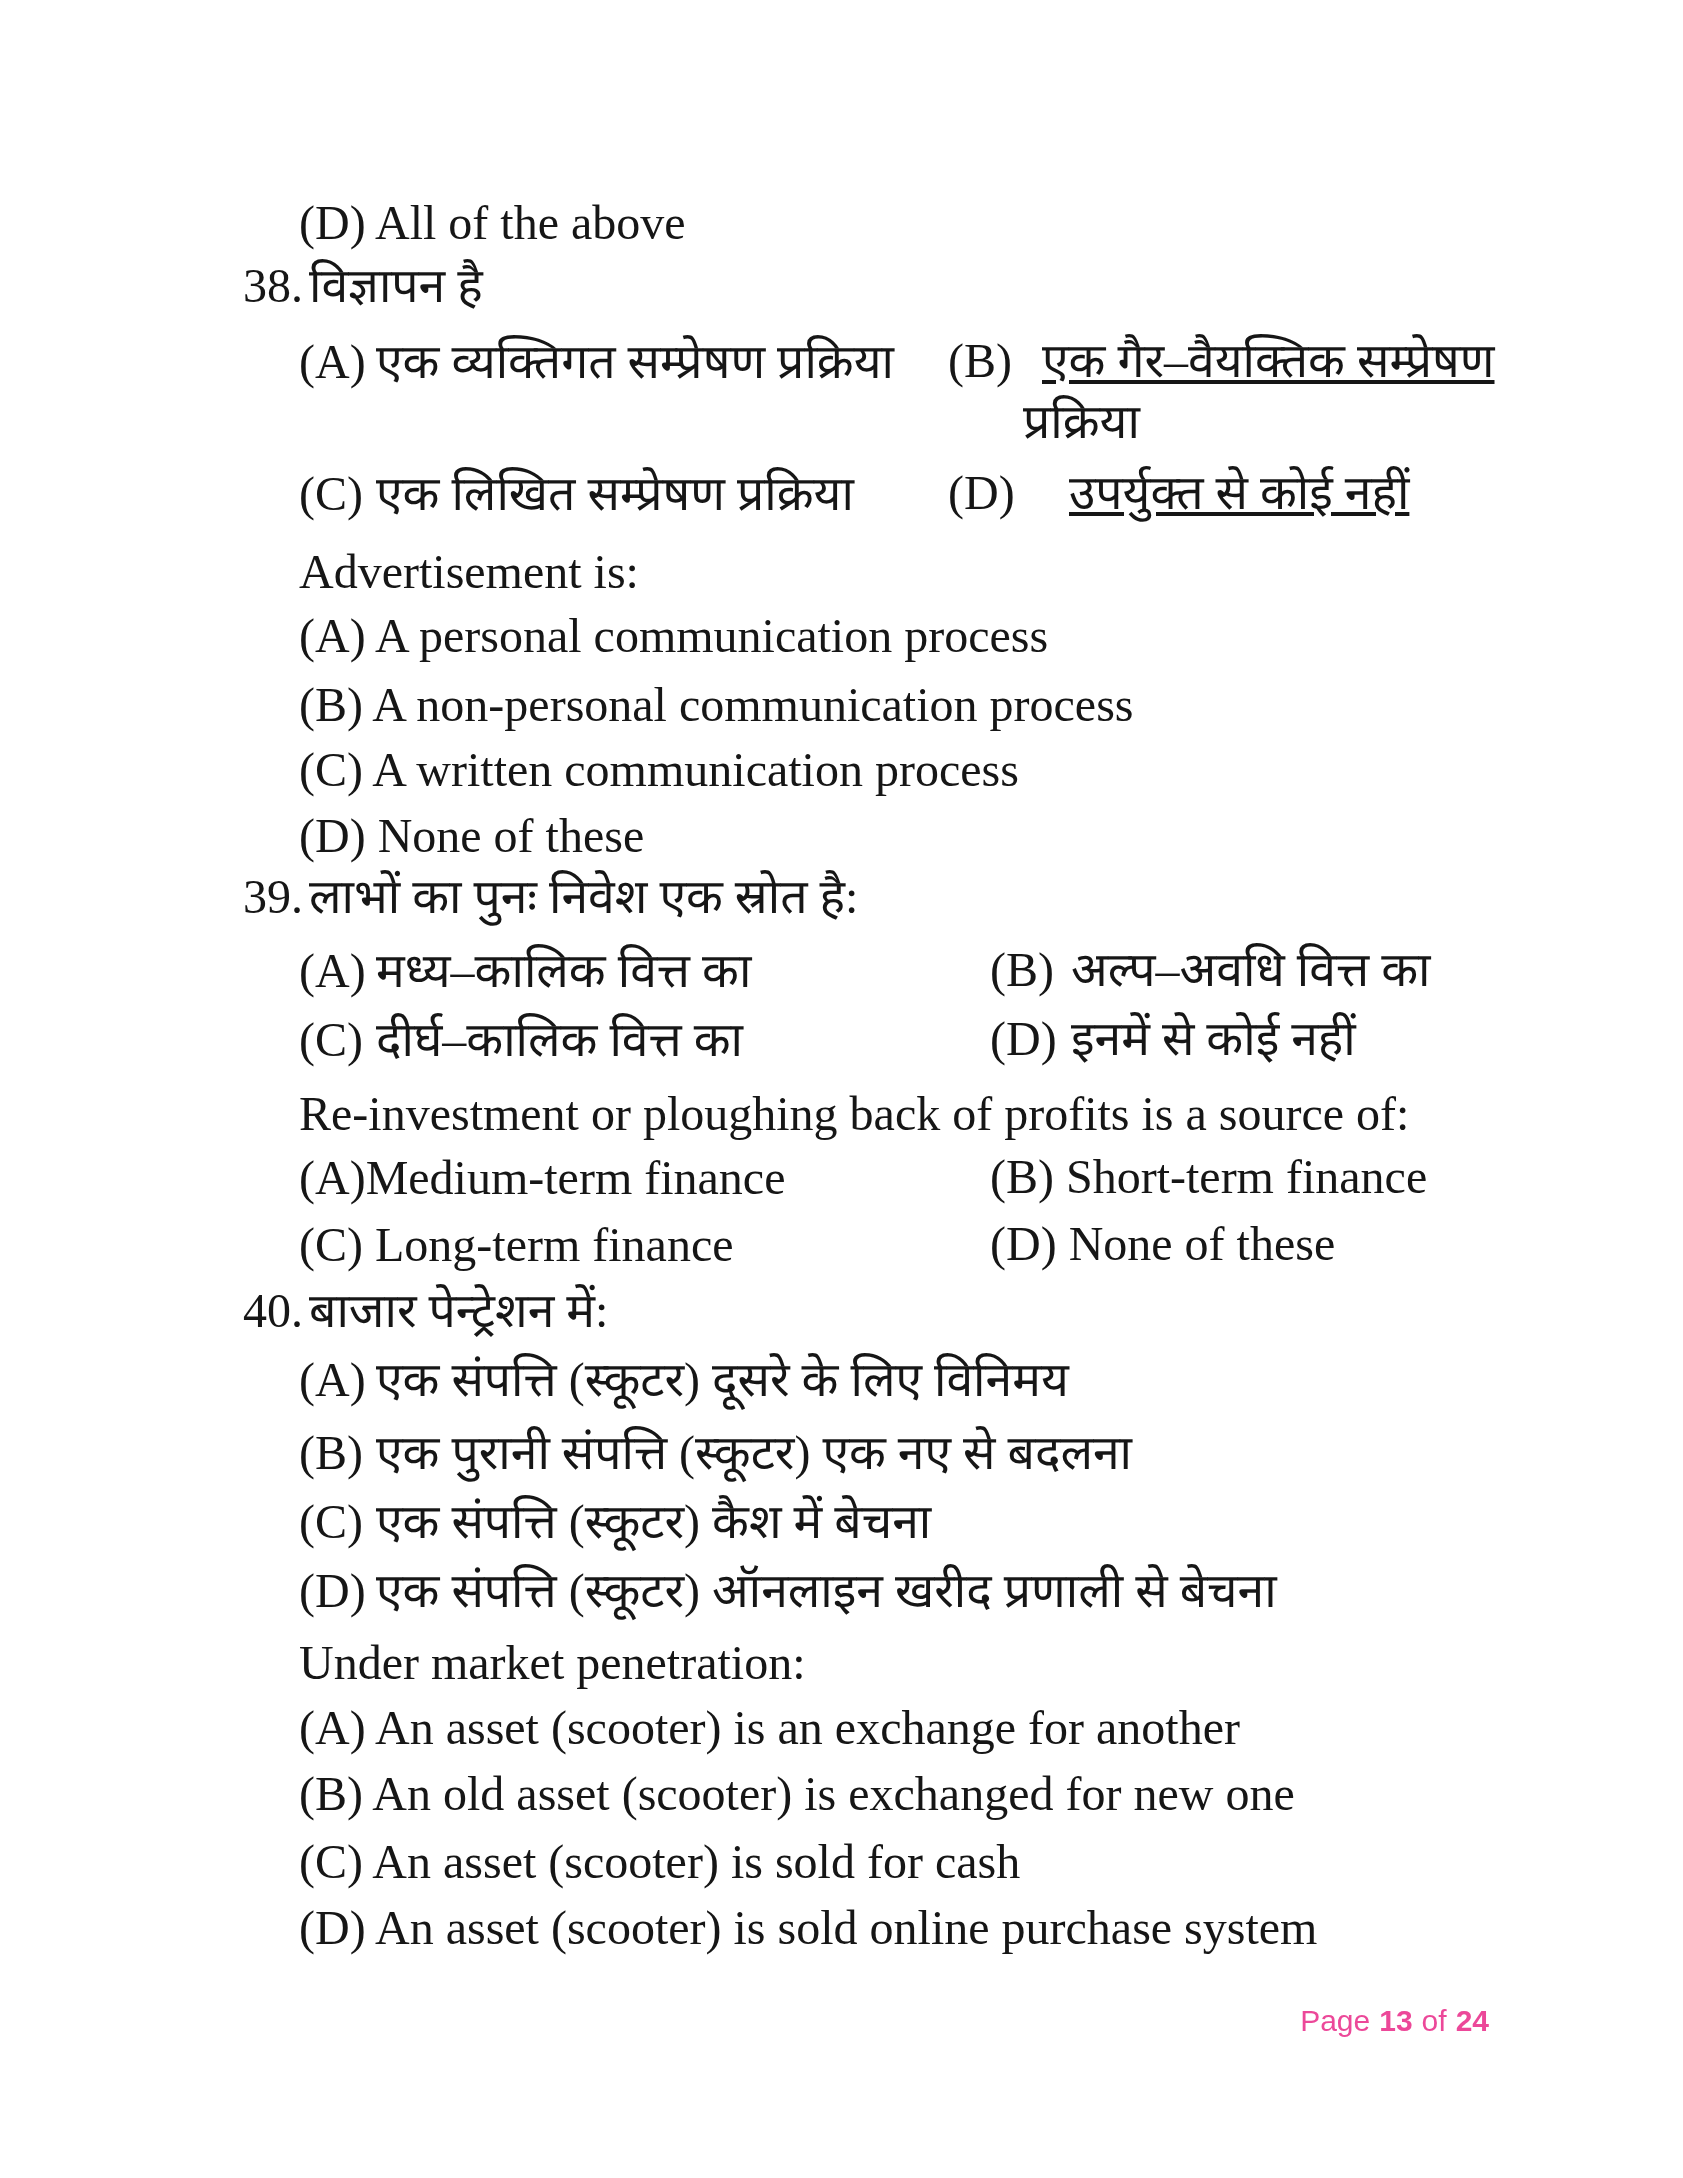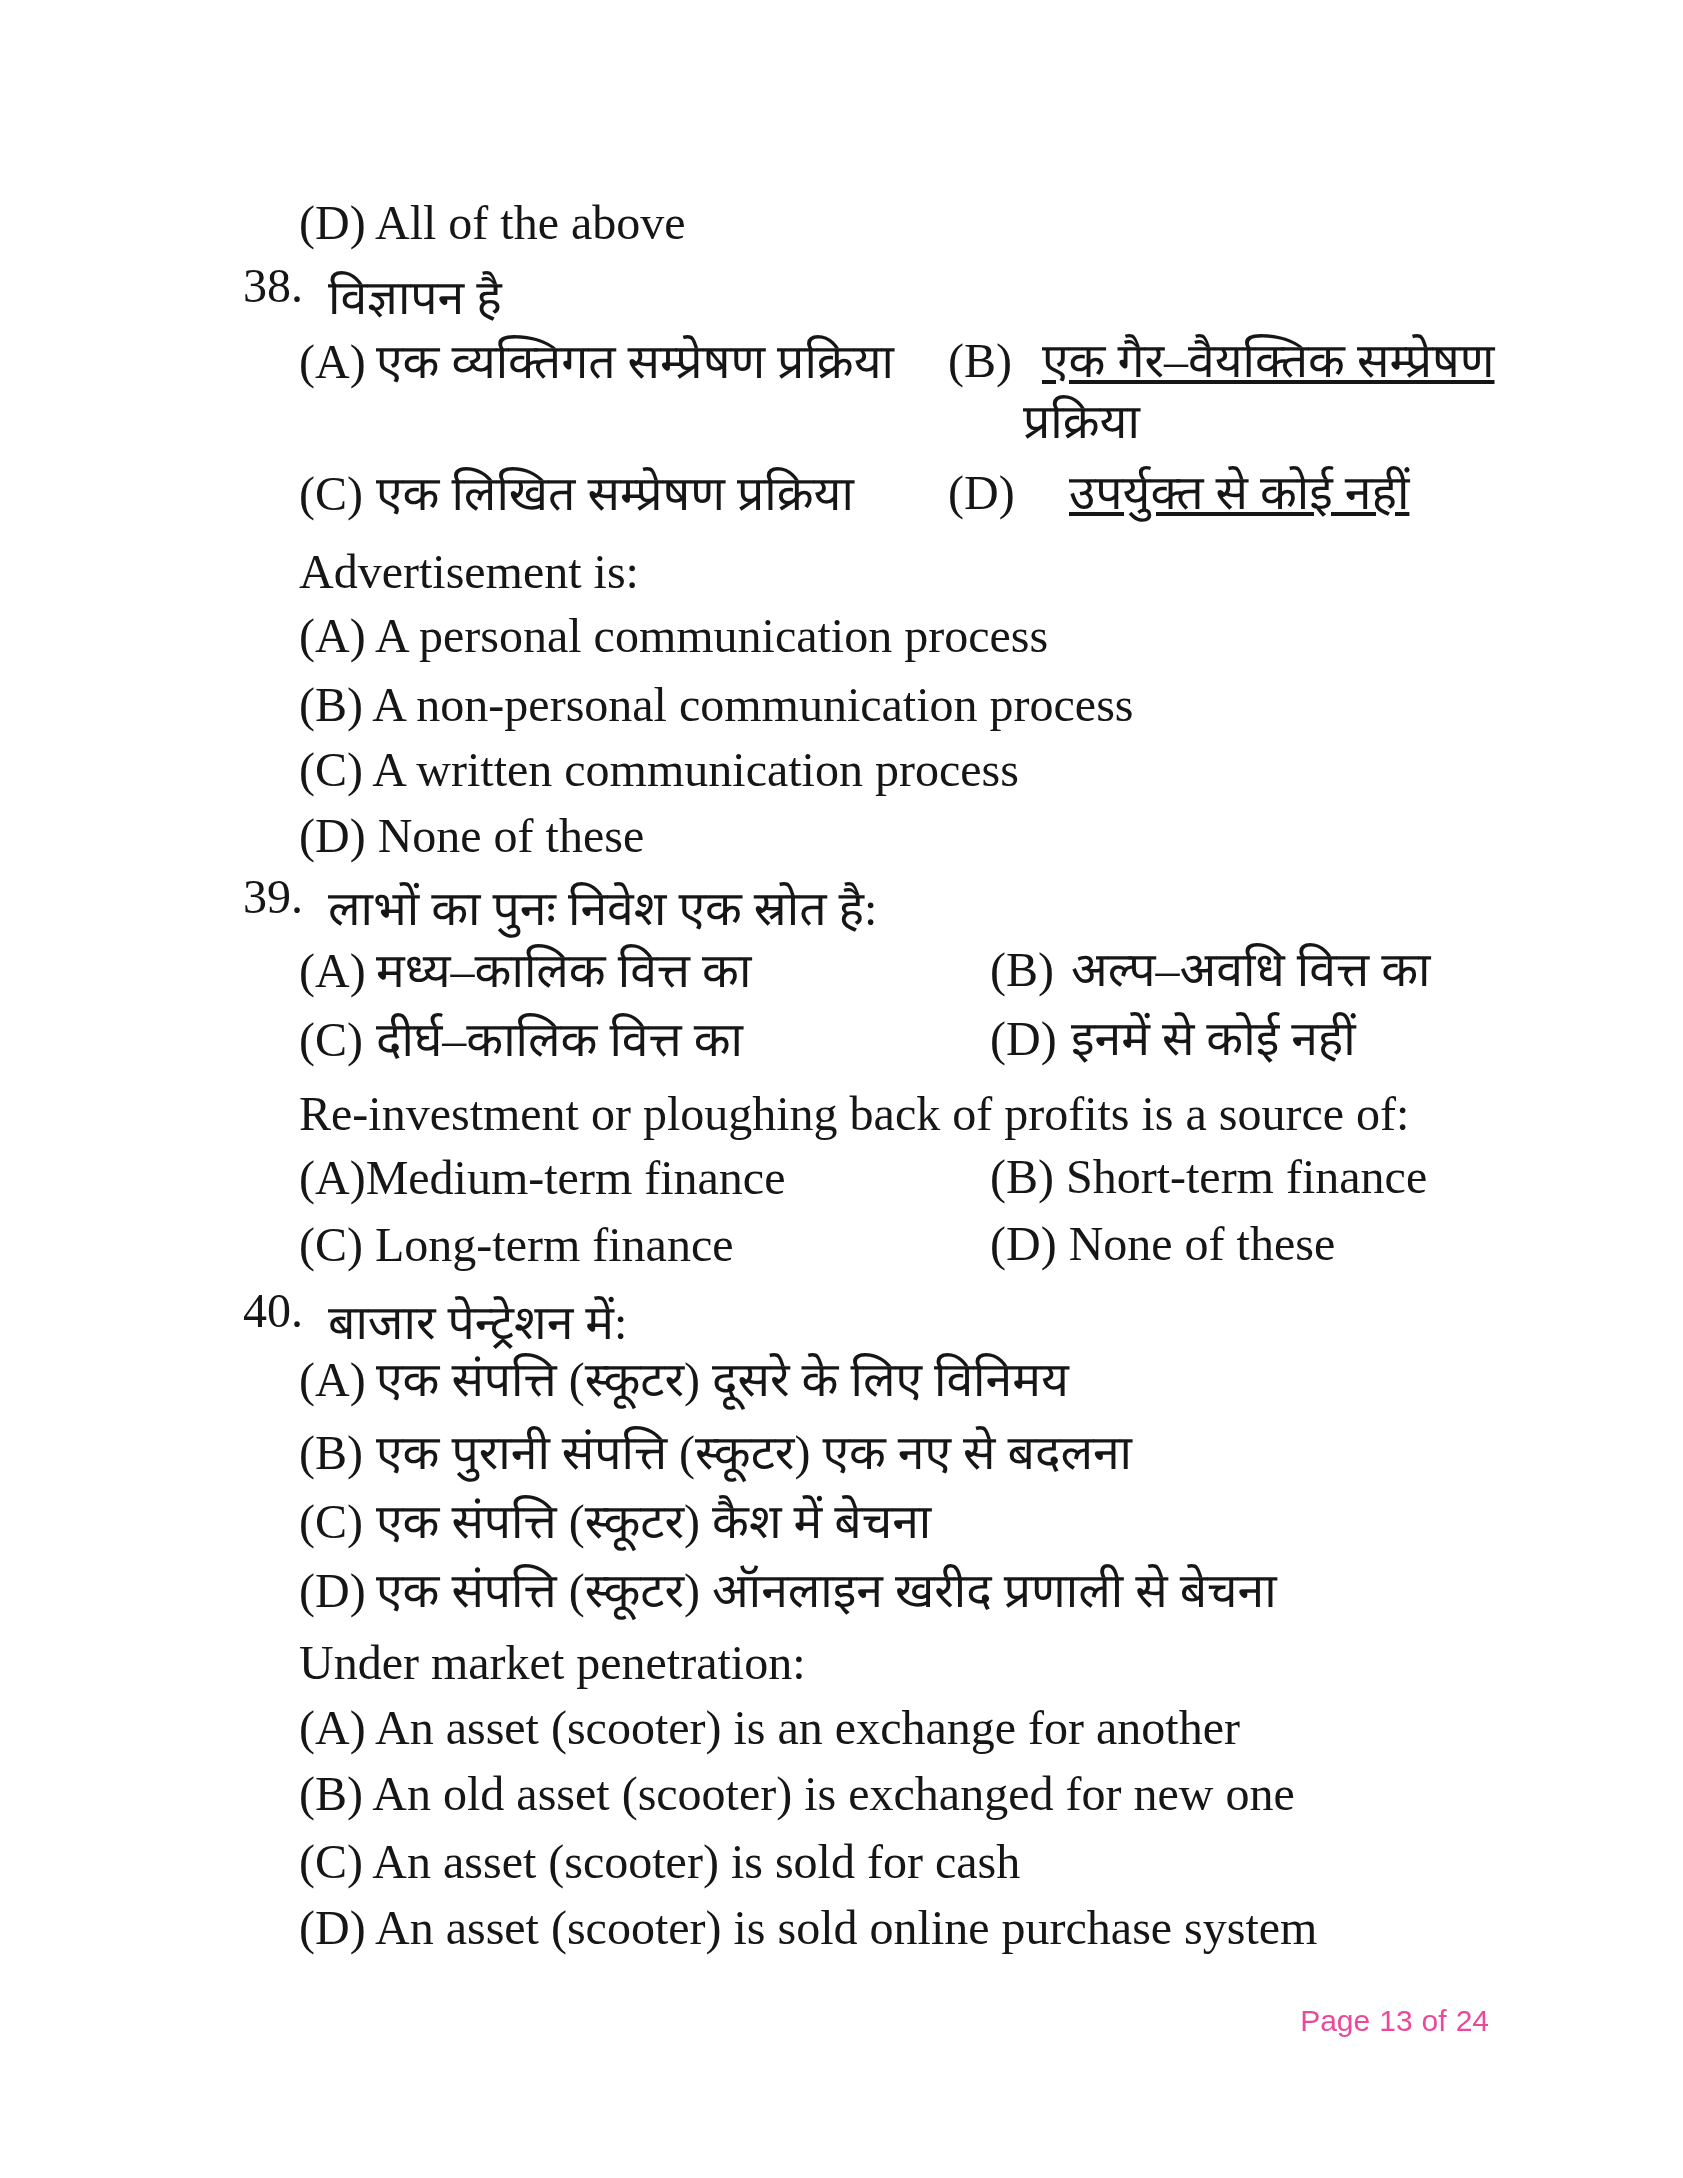--- a/index.html
+++ b/index.html
@@ -25,39 +25,39 @@
     left: 0;
     width: 1683px;
     white-space: nowrap;
   }
   
   .c1  { position: absolute; left: 299px;  top: 1px; }
   .c2  { position: absolute; left: 948px;  top: 0; text-decoration: underline; }  
   .c2b { position: absolute; left: 990px; top: 0; }  
   .cont { position: absolute; left: 1023px; top: 0; } 
   .qnum   { position: absolute; left: 243px; top: 0; }
-  .qtitle { position: absolute; left: 309px; top: 12px; margin-left: 19px; }
+  .qtitle { position: absolute; left: 309px; top: 0; }
   
   .lbl  { display: inline-block; }
   .w78  { width: 77px;  }
   .w95  { width: 94px;  }
   .w122 { width: 121px; }
   .w82  { width: 81px;  }
   .footer {
     position: absolute;
     top: 2006px;
     right: 194px;
     display: flex;
     gap: 9px;
     font-family: "Liberation Sans", "DejaVu Sans", sans-serif;
     font-size: 30px;
     color: #ec4899;
     line-height: 1;
   }
-  .footer .bold { font-weight: normal; }
+  .footer .bold { font-weight: bold; }
 </style>
 </head>
 <body>
 
 <div class="page">
 
   <div class="row" style="top:194px">
     <span class="c1">(D) All of the above</span>
   </div>
 

